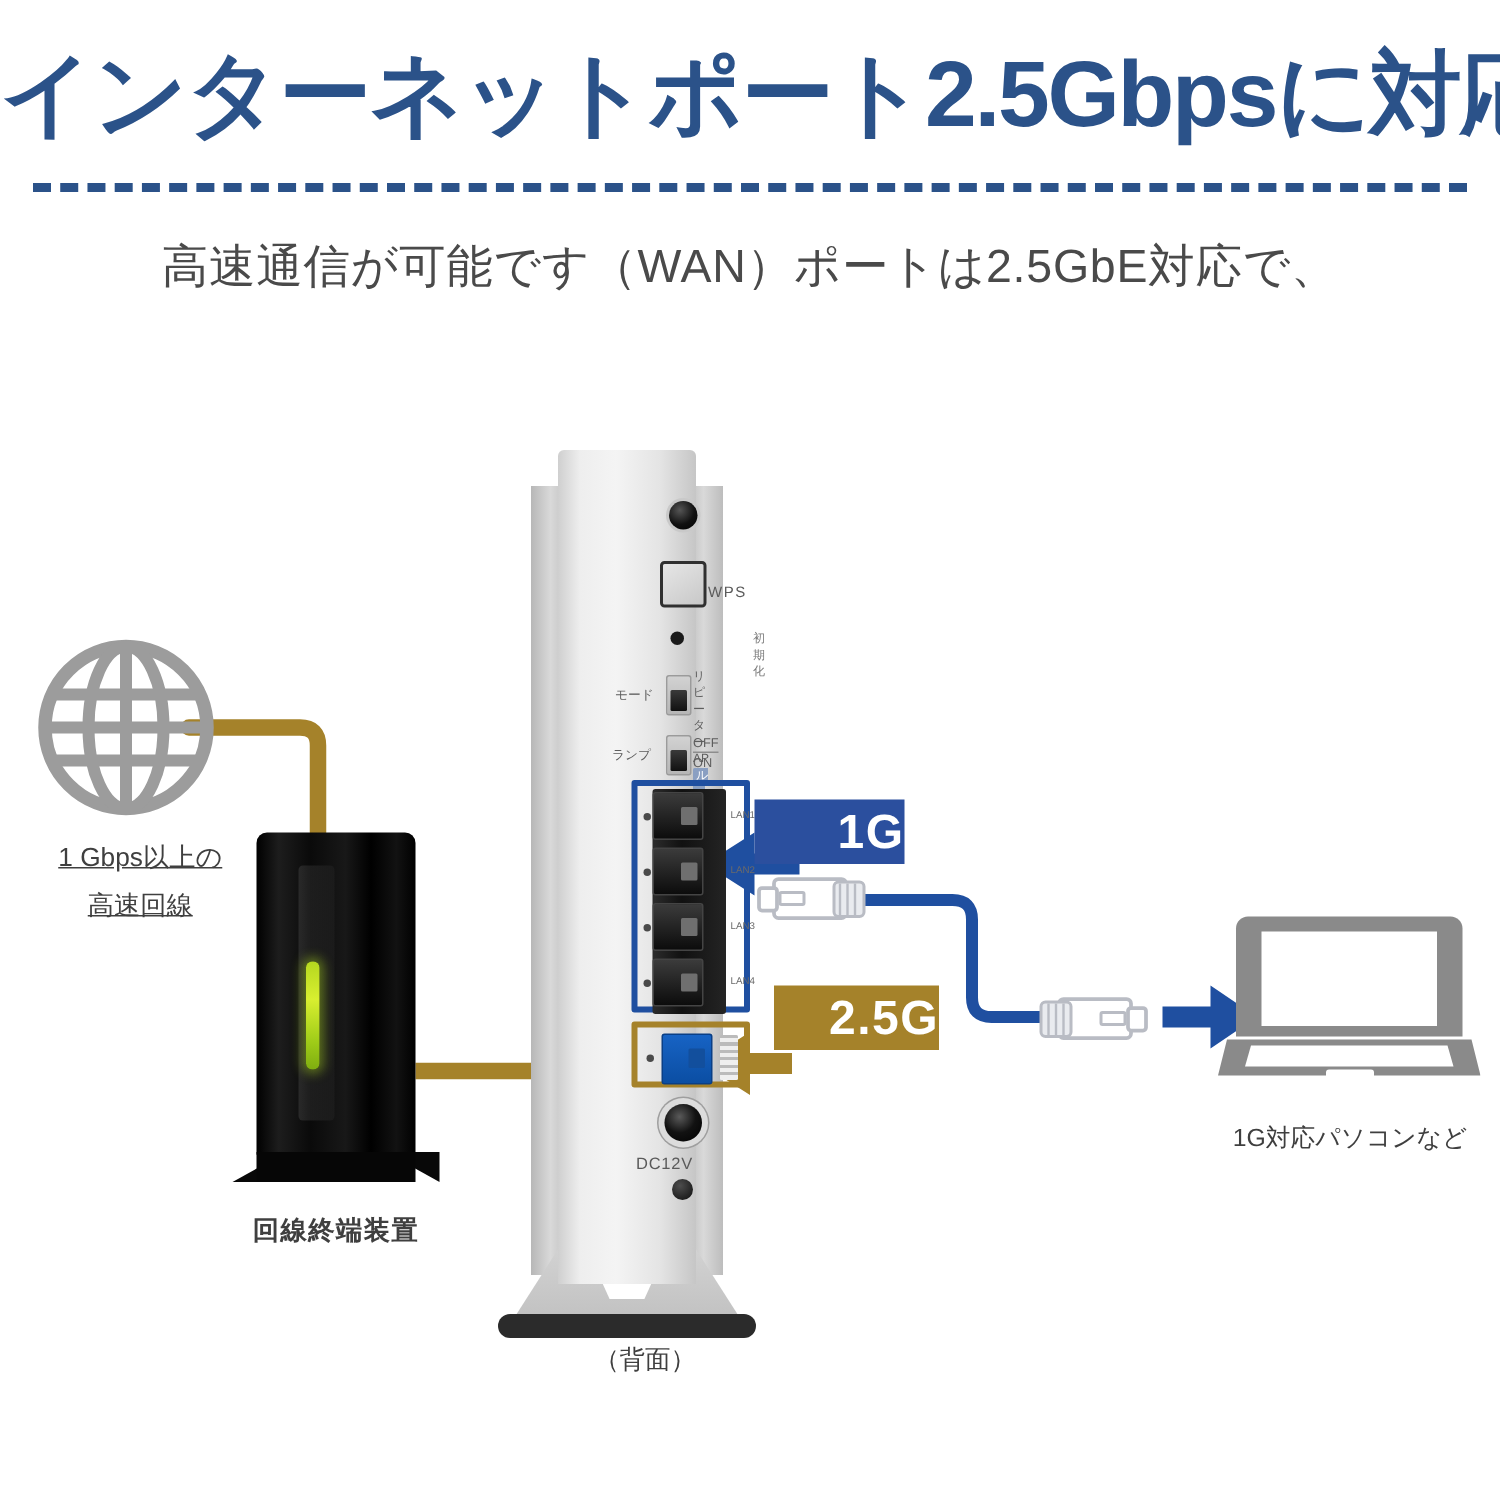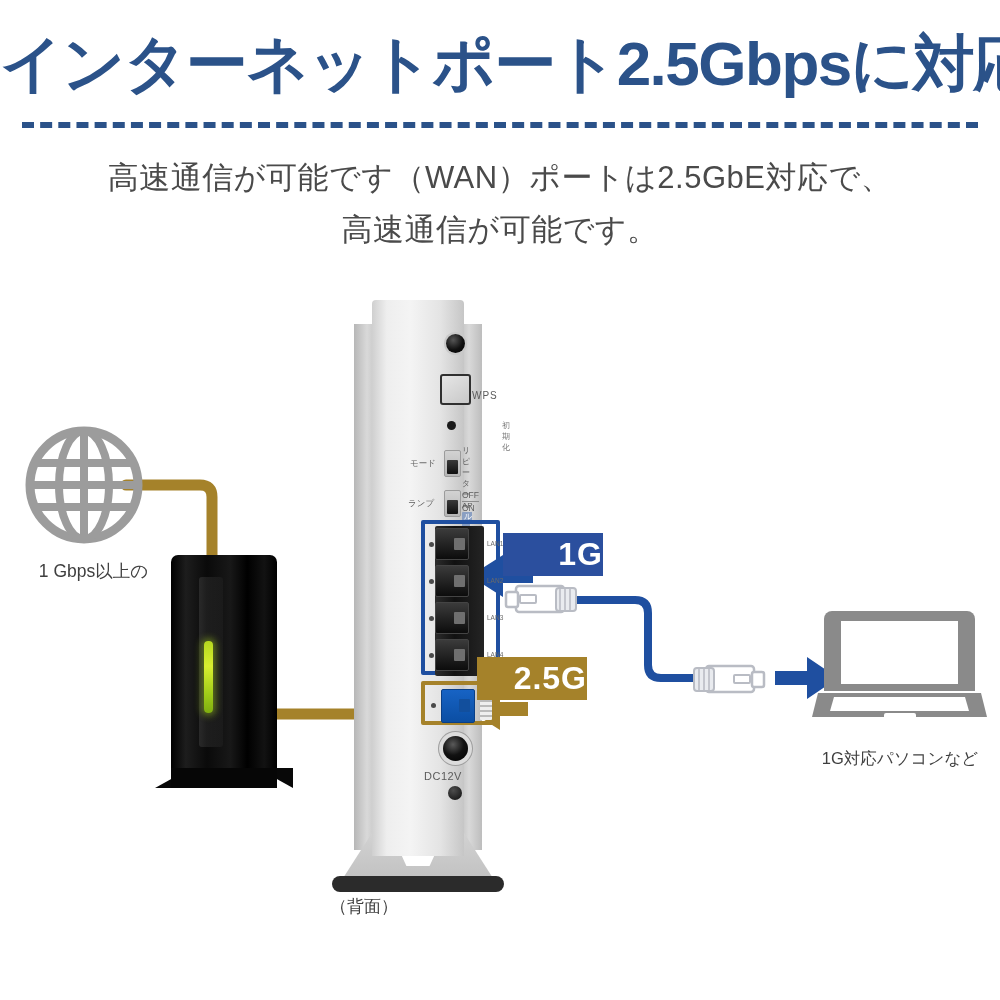--- a/index.html
+++ b/index.html
@@ -76,20 +76,21 @@
     width: 120px; height: 120px;
   }
   .globe-label {
     position: absolute;
     left: 6px; top: 285px;
     width: 175px;
     text-align: center;
     font-size: 17.5px;
     line-height: 32px;
     color: #3f3f3f;
+    text-decoration: underline;
   }
 
   
   .onu {
     position: absolute;
     left: 171px; top: 285px;
     width: 106px; height: 216px;
   }
   .onu-body {
     position: absolute;
@@ -181,21 +182,21 @@
     position: absolute;
     left: 2px; top: 576px;
     width: 172px; height: 16px;
     background: #2b2b2b;
     border-radius: 8px;
   }
   .router-caption {
     position: absolute;
     left: 330px; top: 625px;
     width: 200px;
-    text-align: left;
+    text-align: center;
     font-size: 17px;
     color: #3f3f3f;
   }
 
   
   .port-hole {
     position: absolute;
     left: 74px; top: 34px;
     width: 19px; height: 19px;
     border-radius: 50%;
@@ -366,21 +367,21 @@
     letter-spacing: 1px;
   }
   .badge-1g {
     left: 503px; top: 263px;
     width: 100px; height: 43px;
     line-height: 43px;
     font-size: 32px;
     background: #2B4F9E;
   }
   .badge-25g {
-    left: 477px; top: 387px;
+    left: 516px; top: 387px;
     width: 110px; height: 43px;
     line-height: 43px;
     font-size: 32px;
     background: #A5822A;
   }
 
   
   .laptop { position: absolute; left: 812px; top: 337px; width: 175px; height: 118px; }
   .laptop-label {
     position: absolute;
@@ -395,21 +396,20 @@
 </head>
 <body>
 
 <div class="page">
 
   <div class="header">
     <div class="title">インターネットポート2.5Gbpsに対応</div>
     <div class="divider"></div>
     <div class="subtitle">
       <div>高速通信が可能です（WAN）ポートは2.5GbE対応で、</div>
-      <div>高速通信が可能です。</div>
     </div>
   </div>
 
   <div class="diagram">
 
     <svg class="overlay-a" viewBox="0 0 1000 730">
 
       <path d="M 126 215 L 200 215 Q 212 215 212 227 L 212 285" fill="none" stroke="#A5822A" stroke-width="11" stroke-linecap="round"></path>
 
       <path d="M 277 444 L 392 444" fill="none" stroke="#A5822A" stroke-width="11" stroke-linecap="butt"></path>
@@ -454,31 +454,33 @@
         <circle cx="60" cy="60" r="54" fill="none" stroke="#9c9c9c" stroke-width="9"></circle>
         <ellipse cx="60" cy="60" rx="25" ry="54" fill="none" stroke="#9c9c9c" stroke-width="8"></ellipse>
         <line x1="60" y1="6" x2="60" y2="114" stroke="#9c9c9c" stroke-width="8"></line>
         <line x1="8" y1="38" x2="112" y2="38" stroke="#9c9c9c" stroke-width="8"></line>
         <line x1="6" y1="60" x2="114" y2="60" stroke="#9c9c9c" stroke-width="8"></line>
         <line x1="8" y1="82" x2="112" y2="82" stroke="#9c9c9c" stroke-width="8"></line>
       </svg>
     </div>
     <div class="globe-label">
       <div>1 Gbps以上の</div>
+      <div>高速回線</div>
     </div>
 
     <div class="onu">
       <div class="onu-body">
         <div class="onu-gloss"></div>
         <div class="onu-led"></div>
       </div>
       <div class="onu-footL"></div>
       <div class="onu-footR"></div>
       <div class="onu-base"></div>
     </div>
+    <div class="onu-label">回線終端装置</div>
 
     <div class="router">
       <div class="router-wing-l"></div>
       <div class="router-wing-r"></div>
       <div class="router-stand"></div>
       <div class="router-stand-notch"></div>
       <div class="router-base"></div>
 
       <div class="router-face">
         <div class="port-hole"></div>

